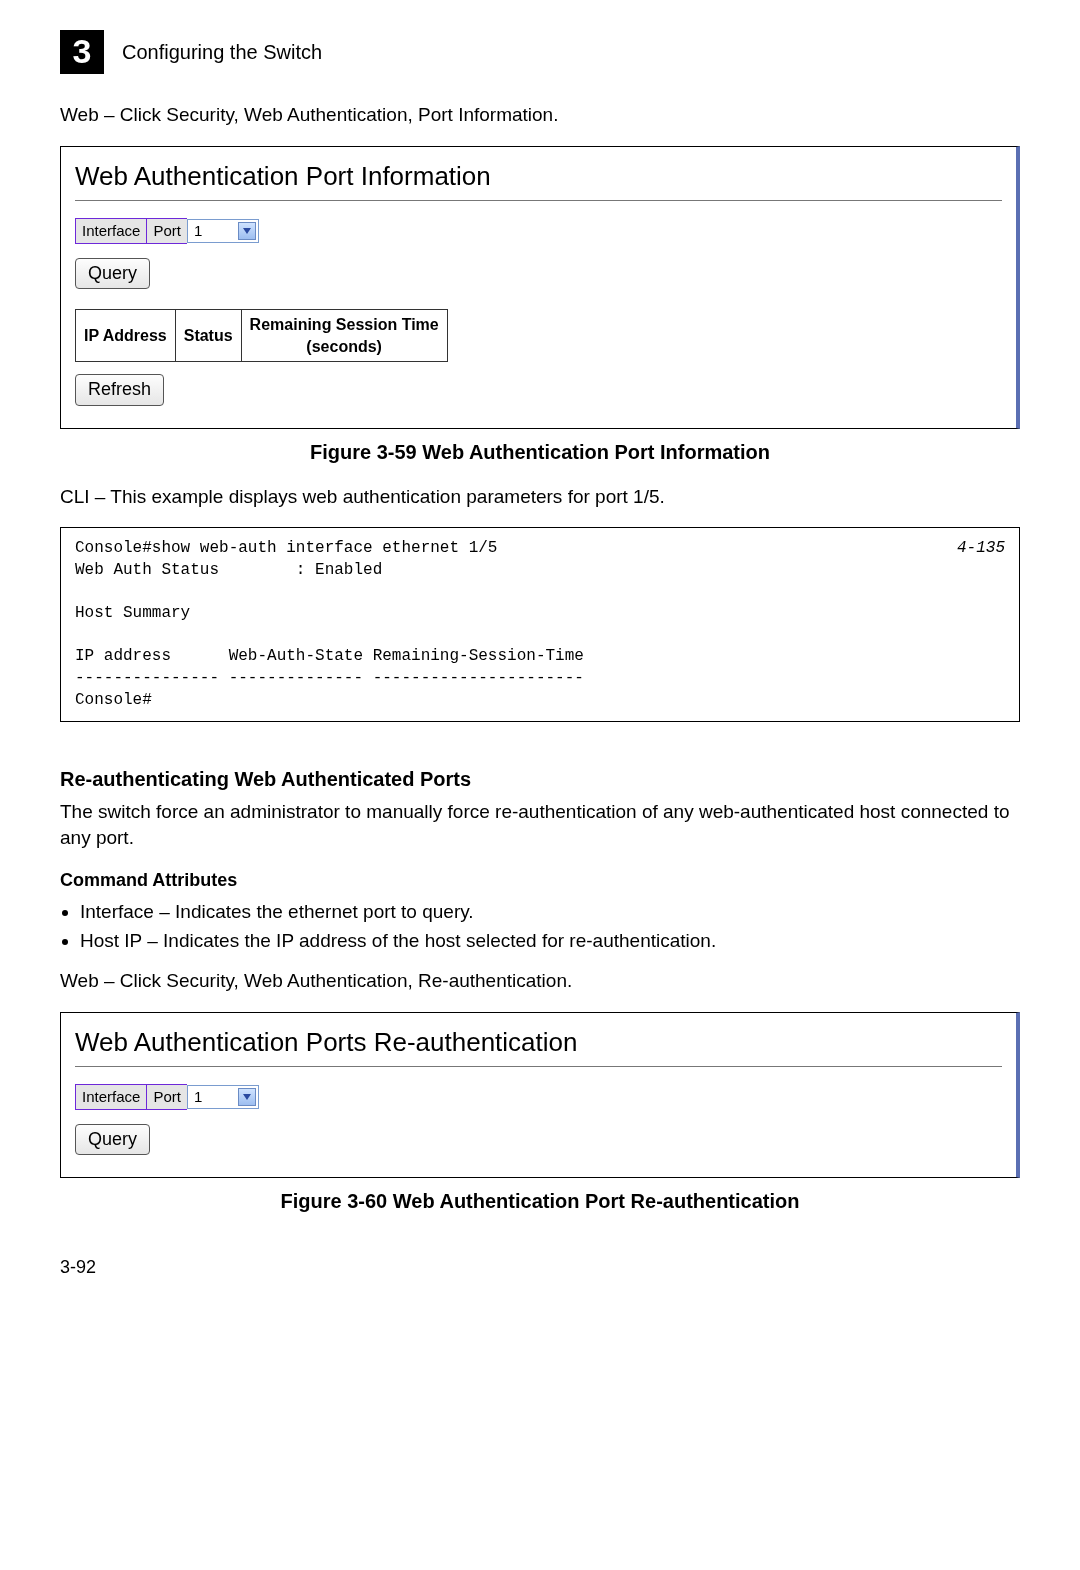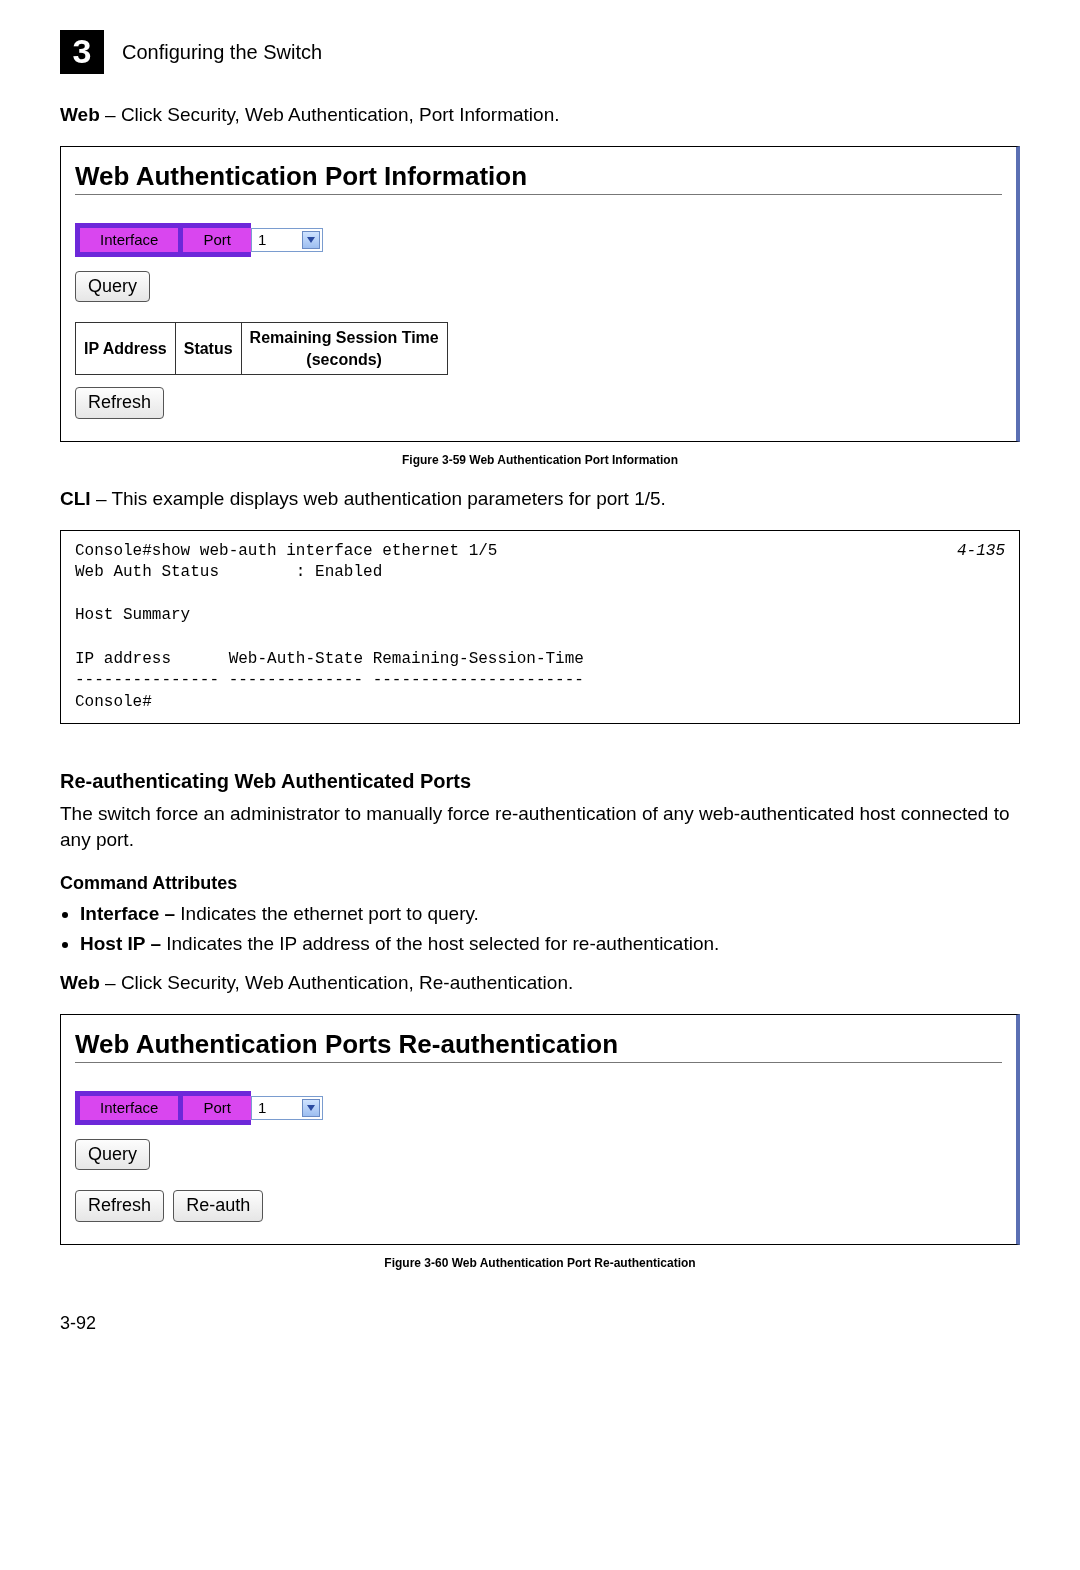--- a/index.html
+++ b/index.html
@@ -29,43 +29,44 @@
     justify-content: center;
     margin-right: 18px;
     font-family: Arial, sans-serif;
   }
   .chapter-title {
     font-size: 20px;
   }
   .body-text {
     margin: 10px 0 18px 0;
   }
-  .bold { font-weight: bold; }
+  .bold { font-weight: normal; }
   .panel {
     border: 1px solid #000;
     border-right: 4px solid #5b6fb3;
     padding: 12px 14px 16px 14px;
     margin-bottom: 10px;
   }
   .panel-title {
     font-size: 26px;
-    font-weight: bold;
+    font-weight: normal;
     border-bottom: 1px solid #777;
-    margin-bottom: 28px;
+    padding-bottom: 6px;
+    margin-bottom: 17px;
   }
   .form-row {
     display: flex;
     align-items: center;
     margin: 8px 0;
   }
   .cell-box {
-    border: 5px solid #6d28d9;
-    padding: 2px 20px;
+    border: 1px solid #6d28d9;
+    padding: 2px 6px;
     font-size: 15px;
-    background: #d946ef;
+    background: #e5e5e5;
   }
   .select {
     display: inline-flex;
     align-items: center;
     border: 1px solid #7a9ccf;
     background: #fff;
     font-size: 15px;
     padding: 1px 2px 1px 6px;
     margin: 0;
   }
@@ -99,21 +100,21 @@
     border: 1px solid #333;
     font-size: 16px;
     font-weight: bold;
     padding: 4px 8px;
     text-align: center;
     background: #fff;
   }
   .caption {
     text-align: center;
     font-weight: bold;
-    font-size: 12px;
+    font-size: 20px;
     margin: 10px 0 18px 0;
   }
   .code-block {
     border: 1px solid #000;
     font-family: "Courier New", monospace;
     font-size: 16px;
     white-space: pre;
     padding: 10px 14px;
     margin-top: 10px;
     line-height: 1.35;
@@ -234,21 +235,17 @@
         <svg width="8" height="6" viewBox="0 0 8 6">
             <path d="M0 0 L8 0 L4 6 Z" fill="#2a4aa0"></path>
           </svg>
       </span>
     </span>
   </div>
 
   <div class="btn">Query</div>
 
 
-  <div style="margin-top:8px">
-    <span class="btn">Refresh</span>
-    <span class="btn">Re-auth</span>
-  </div>
 </div>
 
 <div class="caption">Figure 3-60  Web Authentication Port Re-authentication</div>
 
 <div class="page-num">3-92</div>
 
 </body></html>

